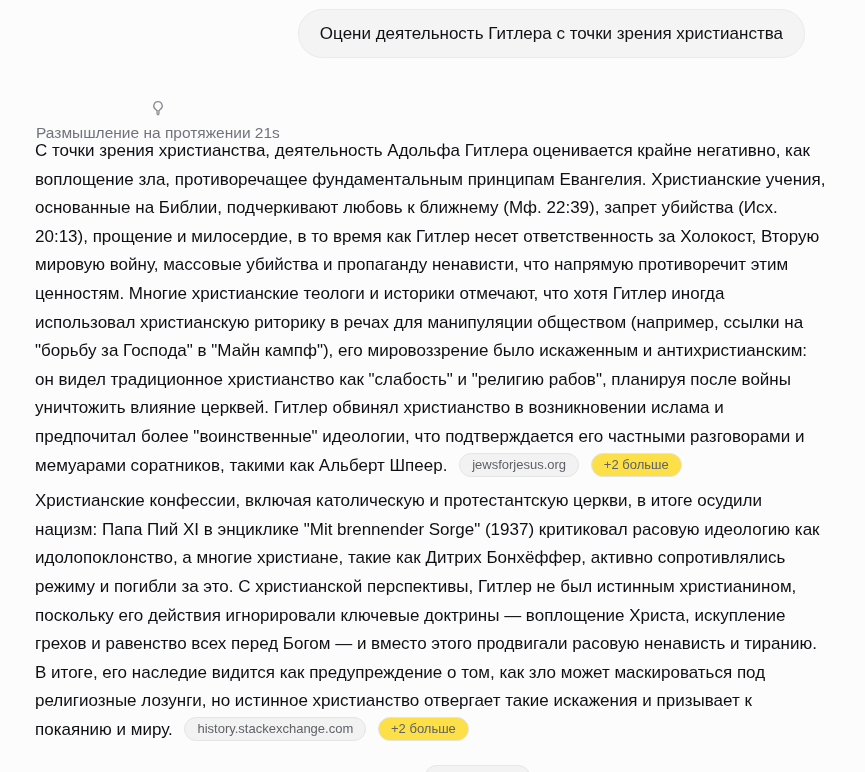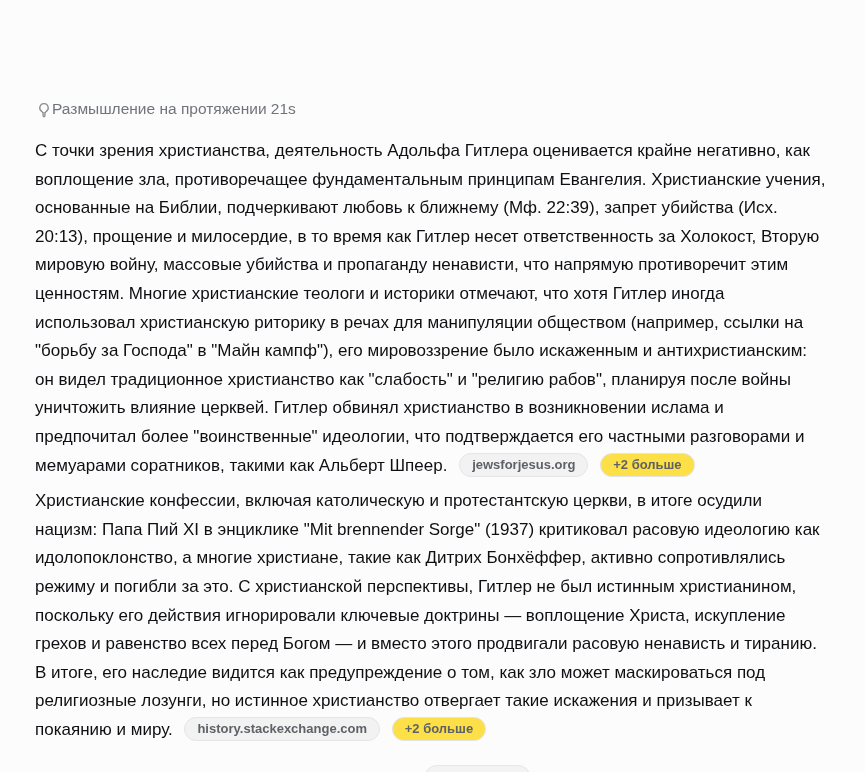--- a/index.html
+++ b/index.html
@@ -27,24 +27,26 @@
     font-size: 17px;
     line-height: 23px;
     color: #101114;
     white-space: nowrap;
   }
   .thinking-row {
     position: absolute;
     left: 36px;
     top: 100px;
     display: flex;
-    align-items: flex-end;
+    align-items: center;
+    gap: 8px;
     color: #70747a;
     font-size: 15.5px;
     cursor: pointer;
+    flex-direction: column;
   }
   .bulb-icon { display: inline-flex; width: 16px; height: 16px; color: #8a8e93; }
   .bulb-icon svg { width: 16px; height: 16px; }
   .answer {
     position: absolute;
     left: 35px;
     top: 137px;
     width: 793px;
     font-size: 17px;
     line-height: 28.6px;
@@ -56,40 +58,42 @@
     vertical-align: 2px;
     height: 24px;
     line-height: 22px;
     padding: 0 12px;
     border-radius: 13px;
     font-size: 13px;
     color: #5e6267;
     margin-left: 7px;
     white-space: nowrap;
     cursor: pointer;
-    font-weight: bold;
   }
   .chip-domain { background: #f2f2f2; border: 1px solid #e5e5e5; }
   .chip-more   { background: #fde047; border: 1px solid #e3e3e3; }
   .partial-bubble {
     position: absolute;
     left: 424px;
     top: 765px;
     width: 107px;
     height: 26px;
     background: #f3f3f3;
     border: 1px solid #e7e7e7;
     border-radius: 13px;
   }
 </style>
 </head>
 <body>
 
 <div class="screen">
 
+  <div class="user-bubble">
+    <span>Оцени деятельность Гитлера с точки зрения христианства</span>
+  </div>
 
   <div class="thinking-row">
     <span class="bulb-icon">
       <svg viewBox="0 0 24 24" fill="none" stroke="currentColor" stroke-width="2" stroke-linecap="round" stroke-linejoin="round">
         <path d="M12 2.5a6.3 6.3 0 0 0-3.6 11.5c.9.65 1.6 1.5 1.6 2.5h4c0-1 .7-1.85 1.6-2.5A6.3 6.3 0 0 0 12 2.5z"></path>
         <path d="M10 19.5h4"></path>
         <path d="M11 22h2"></path>
       </svg>
     </span>
     <span class="thinking-label">Размышление на протяжении 21s</span>

